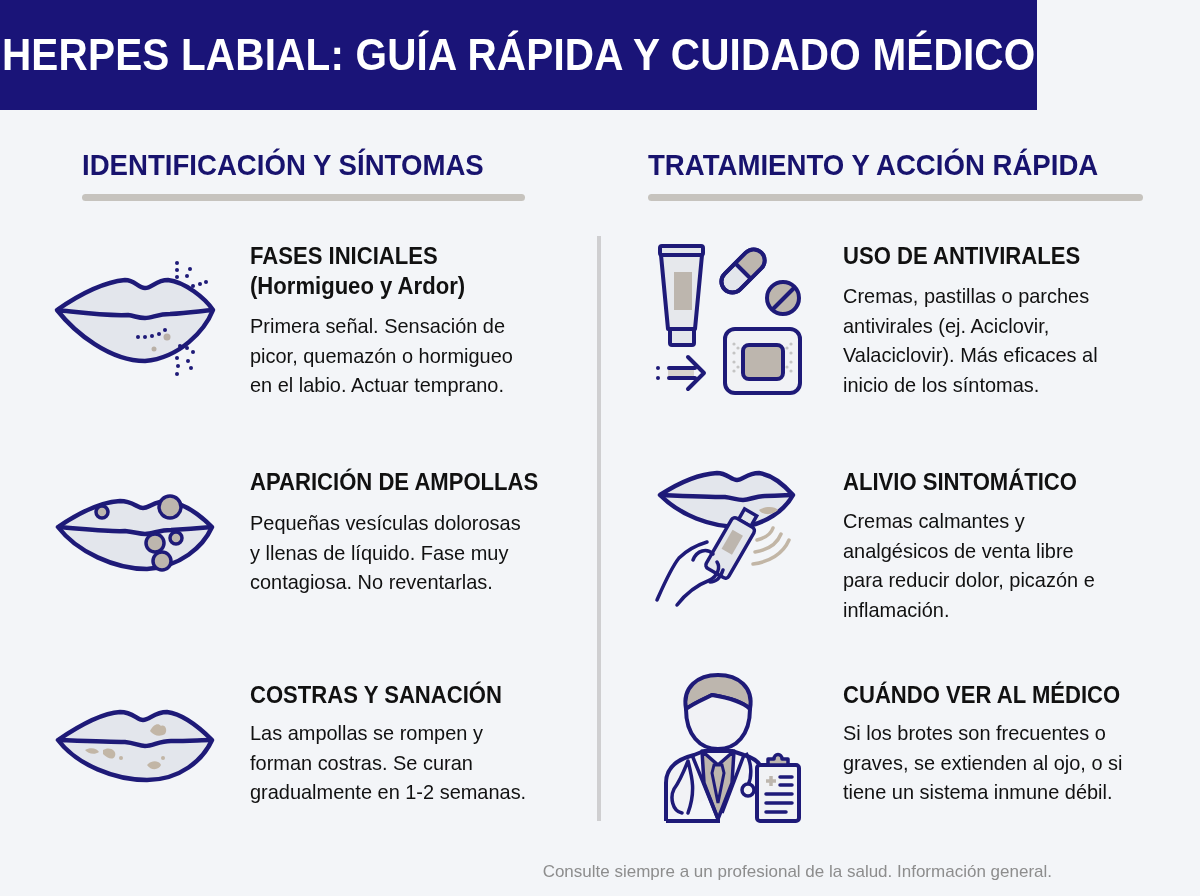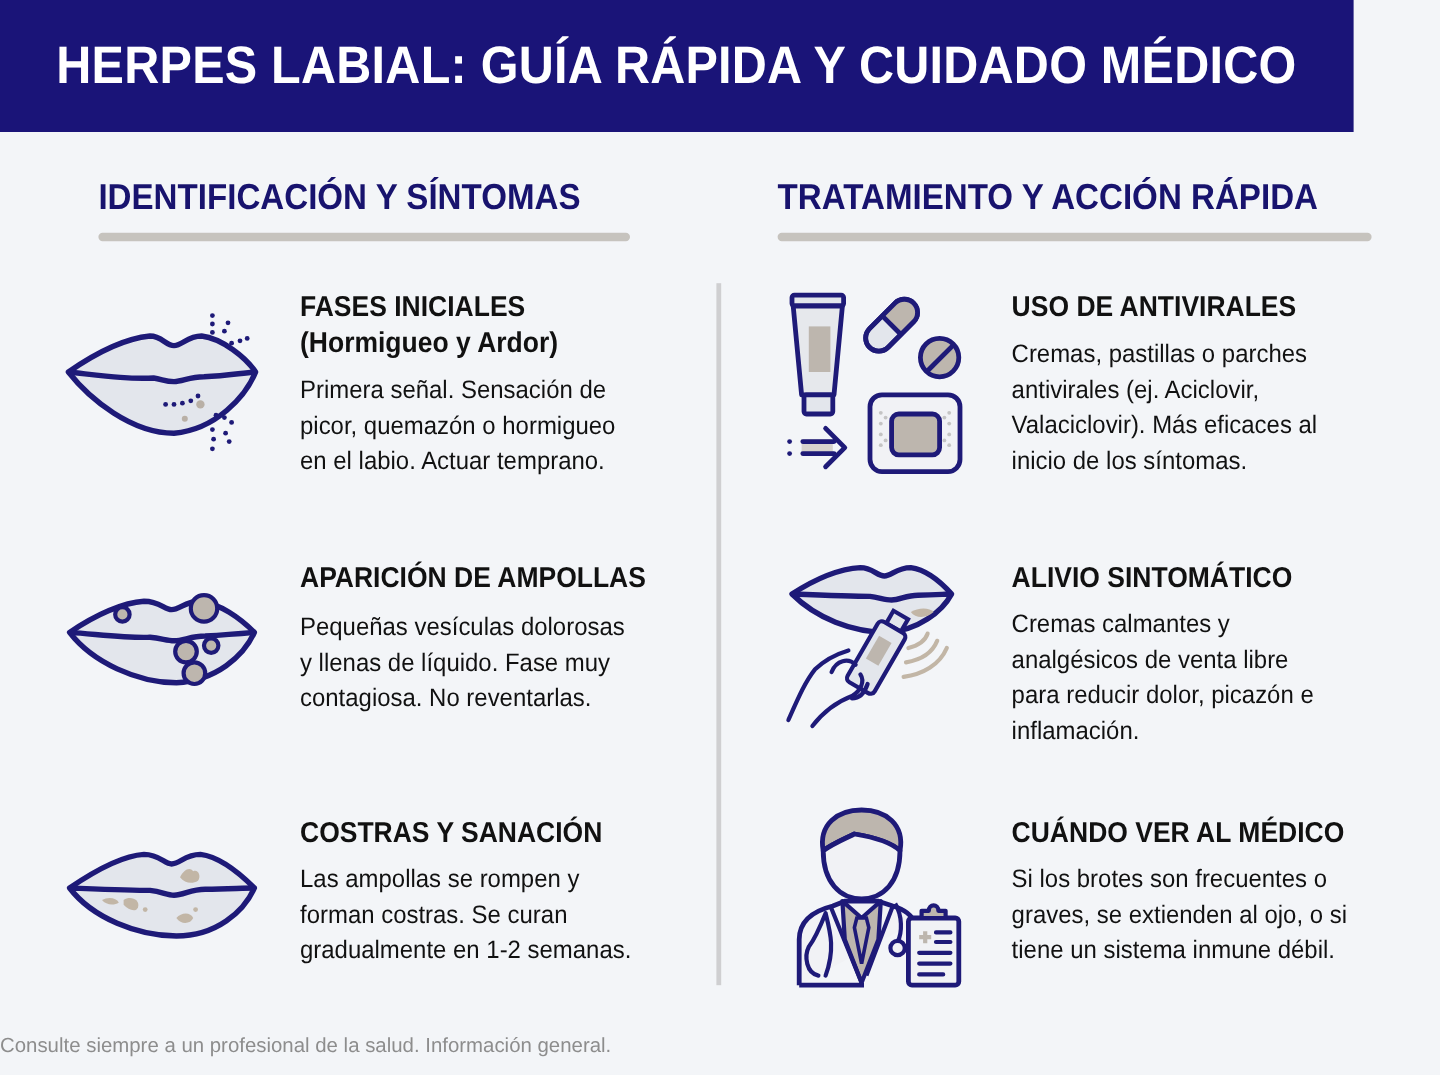--- a/index.html
+++ b/index.html
@@ -4,21 +4,21 @@
 <style>
   * { box-sizing: border-box; margin: 0; padding: 0; }
   html, body { width: 1200px; height: 896px; overflow: hidden; }
   body {
     background: #f3f5f8;
     font-family: "Liberation Sans", "DejaVu Sans", sans-serif;
     color: #111;
     position: relative;
   }
   .header {
-    position: absolute; left: 0; top: 0; width: 1128px; height: 110px;
+    position: absolute; left: 0; top: 0; width: 1037px; height: 110px;
     background: #1a1478;
     display: flex; align-items: center; justify-content: center;
   }
   .header h1 {
     color: #fff;
     font-family: "Liberation Sans", sans-serif;
     font-weight: 700;
     font-size: 44px;
     letter-spacing: 0.2px;
     transform: scaleX(0.92);
@@ -60,21 +60,21 @@
     position: absolute;
     font-size: 21px;
     line-height: 29.5px;
     color: #111;
     transform-origin: left top;
     transform: scaleX(0.95);
   }
   .desc span { display: block; white-space: nowrap; }
   .footer {
     position: absolute; left: 0; width: 1052px; top: 862px;
-    text-align: left; font-size: 17px; color: #8d8d8d;
+    text-align: right; font-size: 17px; color: #8d8d8d;
   }
   svg { overflow: visible; }
 </style>
 </head>
 <body>
 
 <div class="header">
   <h1>HERPES LABIAL: GUÍA RÁPIDA Y CUIDADO MÉDICO</h1>
 </div>
 

